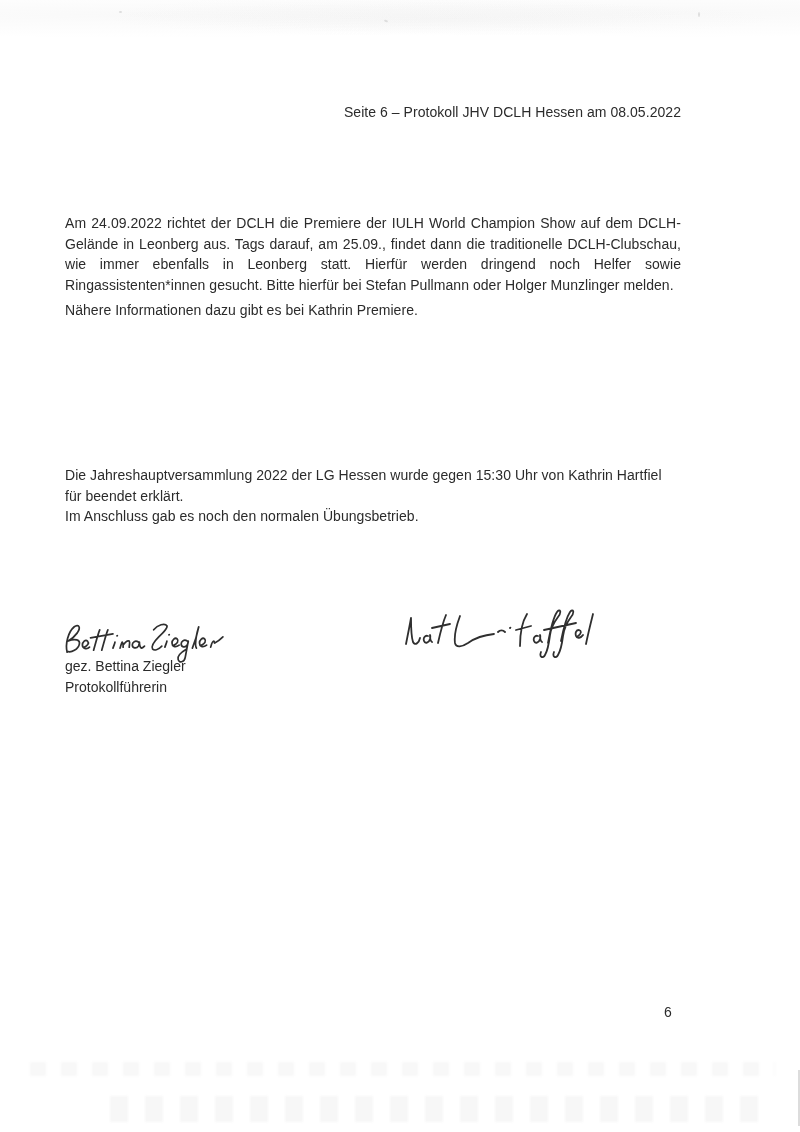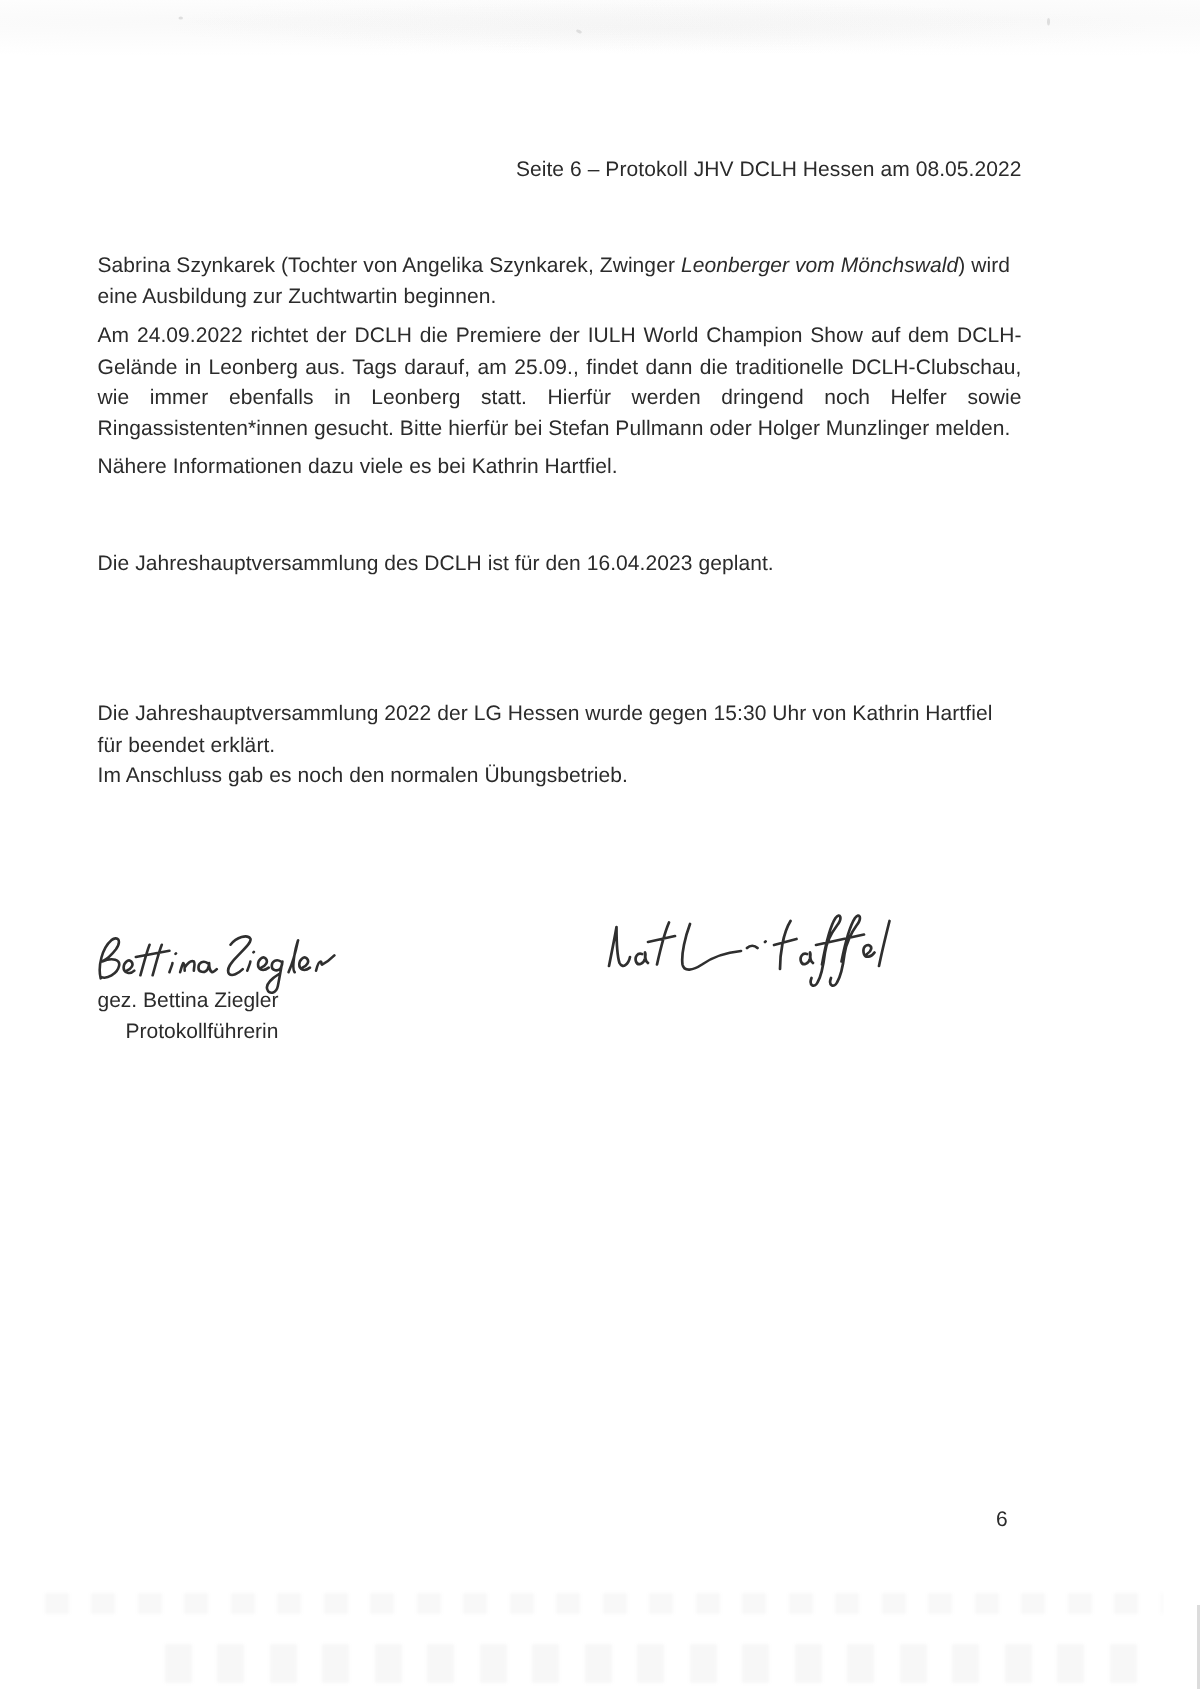--- a/index.html
+++ b/index.html
@@ -32,21 +32,21 @@
   .sig-svg { position: absolute; }
   #sig-left-svg  { left: 60px;  top: 613px; width: 168px; height: 54px; }
   #sig-right-svg { left: 398px; top: 602px; width: 198px; height: 62px; }
   .sig-svg path { fill: none; stroke: #2f2f2f; stroke-linecap: round; stroke-linejoin: round; }
 
   .sig-col {
     position: absolute;
     font-size: 14px;
     line-height: 21px;
   }
-  #sig-left-text  { left: 65px;  top: 656px; text-align: right; }
+  #sig-left-text  { left: 65px;  top: 656px; }
   #sig-right-text { left: 392px; top: 656px; }
 
   #page-number {
     position: absolute;
     left: 664px;
     top: 1004px;
     font-size: 14px;
   }
 
   
@@ -82,30 +82,28 @@
 
 <div class="page">
 
   <div id="ghost-top"></div>
   <div id="speck-1" class="speck"></div>
   <div id="speck-2" class="speck"></div>
   <div id="speck-3" class="speck"></div>
 
   <div id="header" class="txt">Seite 6 – Protokoll JHV DCLH Hessen am 08.05.2022</div>
 
-  <div id="p1" class="txt"><span>Sabrina Szynkarek (Tochter von Angelika Szynkarek, Zwinger </span><span class="it">Leonberger vom Mönchswald</span><span>) wird eine Ausbildung zur Zuchtwartin beginnen.</span></div>
 
   <div id="p2" class="txt">Am 24.09.2022 richtet der DCLH die Premiere der IULH World Champion Show auf dem DCLH-Gelände in Leonberg aus. Tags darauf, am 25.09., findet dann die traditionelle DCLH-Clubschau, wie immer ebenfalls in Leonberg statt. Hierfür werden dringend noch Helfer sowie Ringassistenten*innen gesucht. Bitte hierfür bei Stefan Pullmann oder Holger Munzlinger melden.</div>
 
   <div id="p3" class="txt">
-    <div>Nähere Informationen dazu viele es bei Kathrin Hartfiel.</div>
+    <div>Nähere Informationen dazu gibt es bei Kathrin Premiere.</div>
   </div>
 
   <div id="p4" class="txt">
-    <div>Die Jahreshauptversammlung des DCLH ist für den 16.04.2023 geplant.</div>
   </div>
 
   <div id="p5" class="txt">
     <div>Die Jahreshauptversammlung 2022 der LG Hessen wurde gegen 15:30 Uhr von Kathrin Hartfiel für beendet erklärt.</div>
     <div>Im Anschluss gab es noch den normalen Übungsbetrieb.</div>
   </div>
 
   <svg id="sig-left-svg" class="sig-svg" viewBox="0 0 165 52" role="img" aria-label="Bettina Ziegler">
     <path stroke-width="1.7" d="
       M7,38 C5,30 8,18 14,13 C18,10 21,13 17,19 C14,23 10,26 8,27 C15,24 20,26 19,30 C18,35 11,39 7,37

